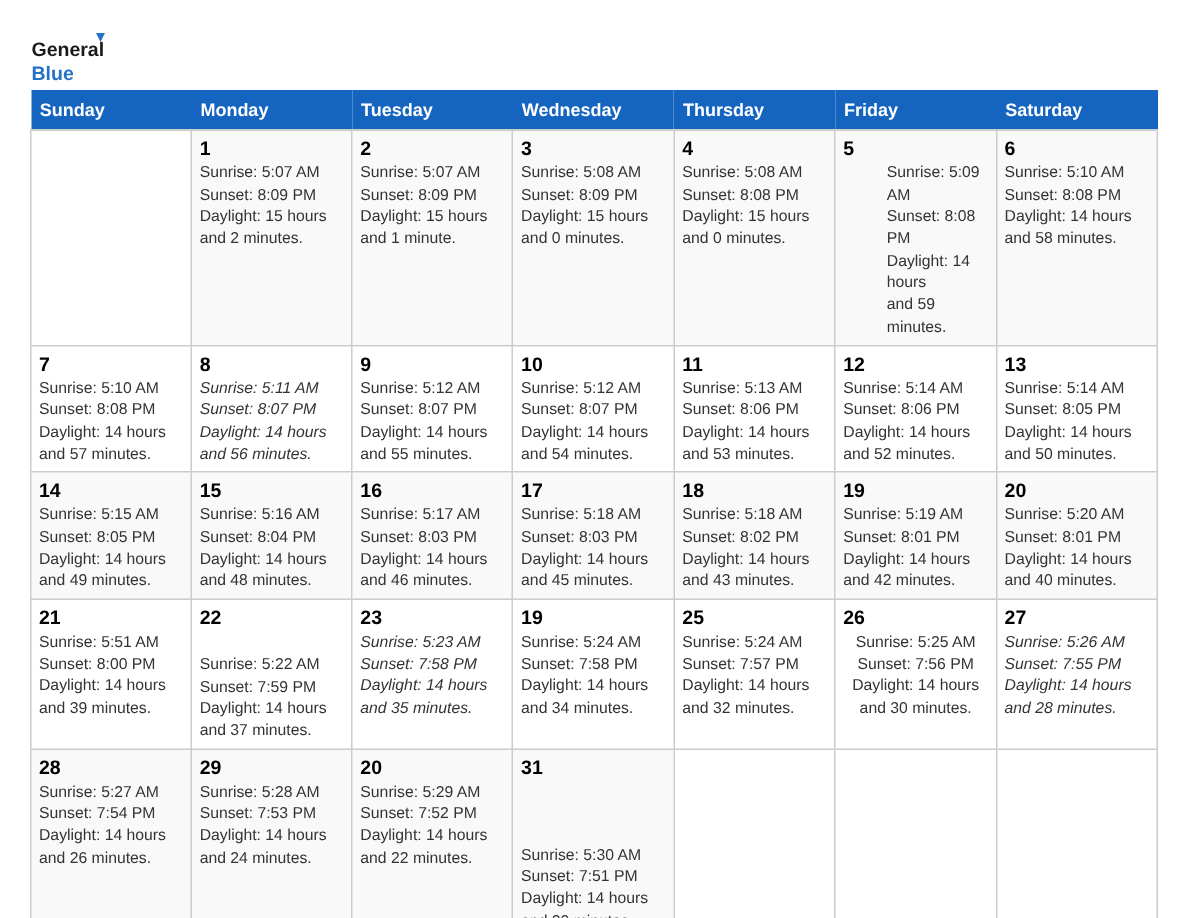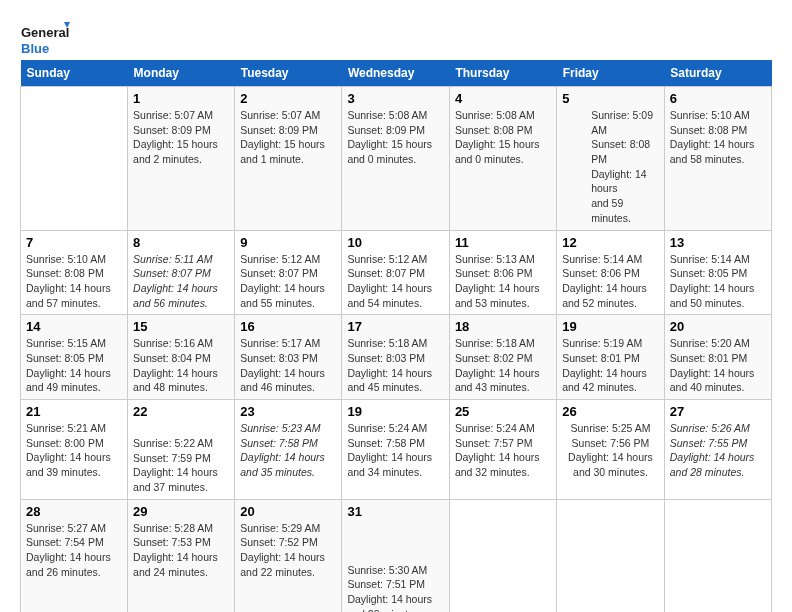--- a/index.html
+++ b/index.html
@@ -246,21 +246,21 @@
           <span class="day-num">20</span>
           <div class="day-info" style="white-space: pre-line;">Sunrise: 5:20 AM
 Sunset: 8:01 PM
 Daylight: 14 hours
 and 40 minutes.</div>
         </td>
       </tr>
       <tr>
         <td>
           <span class="day-num">21</span>
-          <div class="day-info" style="white-space: pre-line;">Sunrise: 5:21 AM
+          <div class="day-info" style="white-space: pre-line;">Sunrise: 5:51 AM
 Sunset: 8:00 PM
 Daylight: 14 hours
 and 39 minutes.</div>
         </td>
         <td>
           <span class="day-num">22</span>
           <div class="day-info" style="white-space: pre-line; margin-top: 17px;">Sunrise: 5:22 AM
 Sunset: 7:59 PM
 Daylight: 14 hours
 and 37 minutes.</div>

